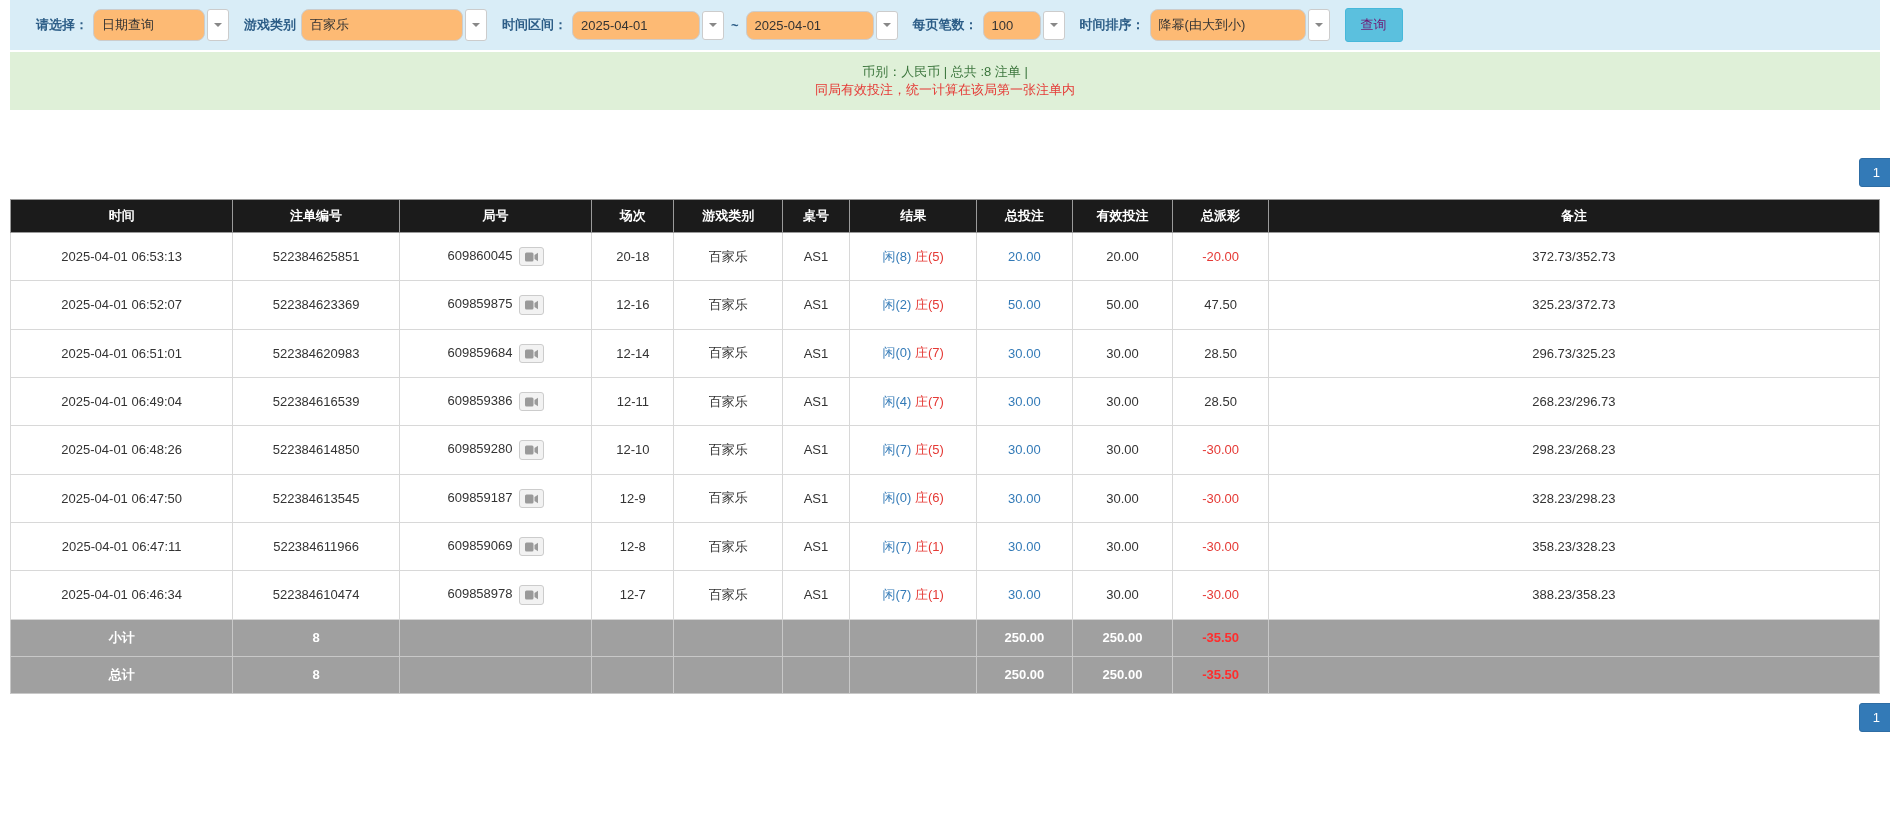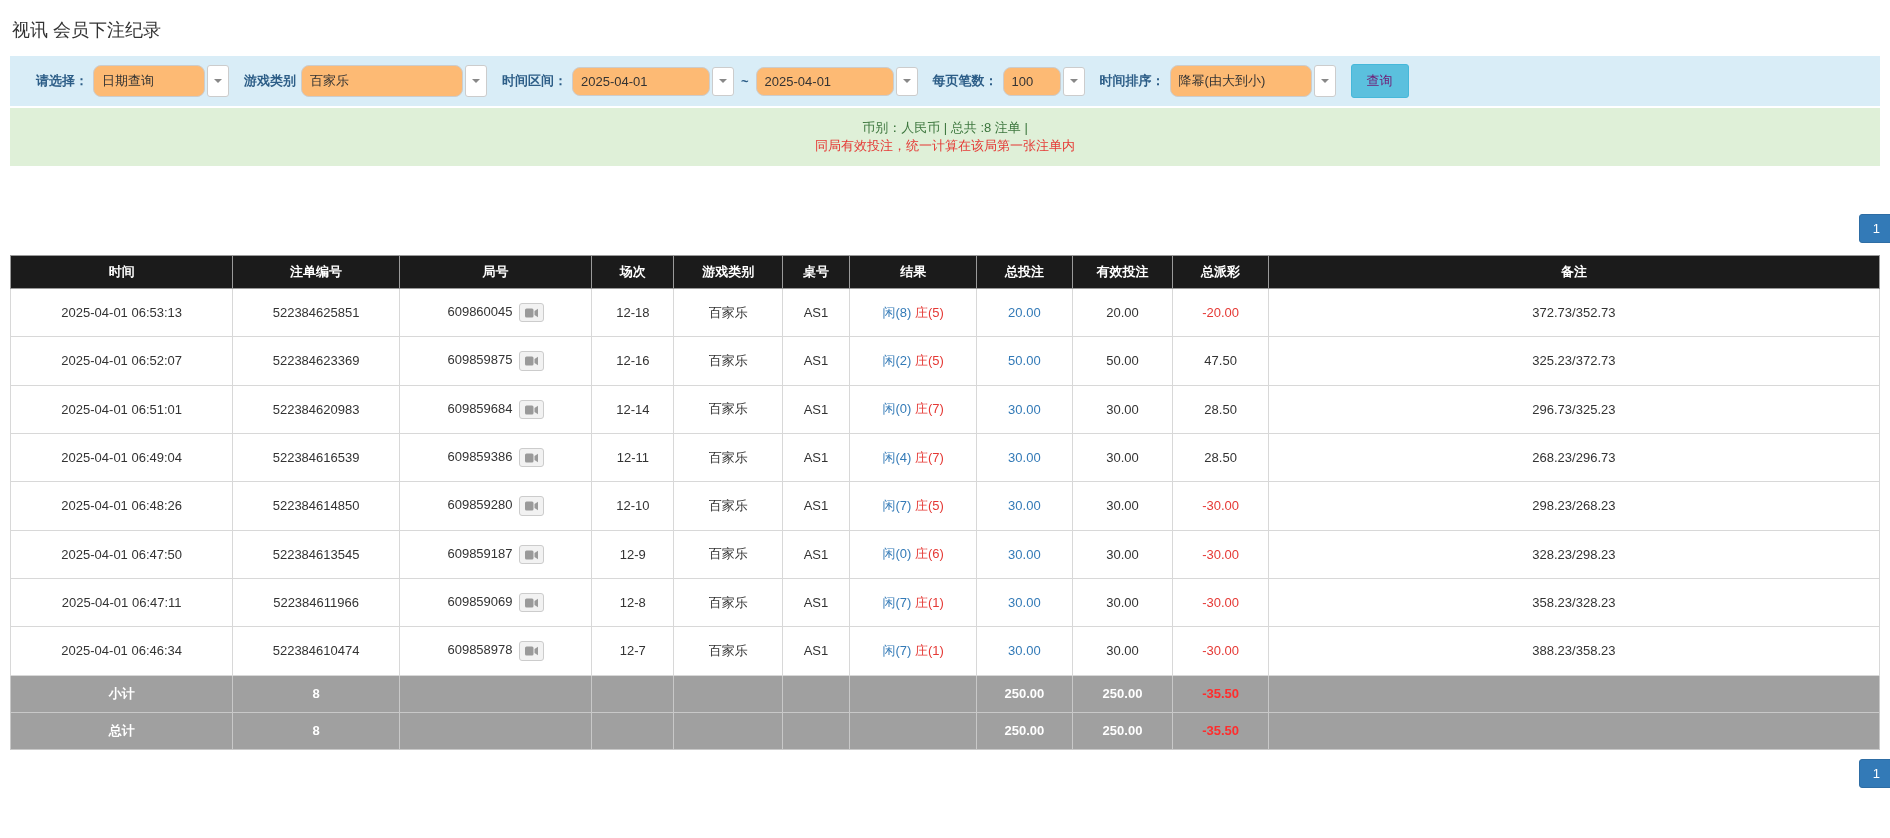--- a/index.html
+++ b/index.html
@@ -59,23 +59,23 @@
     cursor: pointer;
   }
   .caret {
     display: inline-block; width: 0; height: 0;
     border-left: 4px solid transparent;
     border-right: 4px solid transparent;
     border-top: 4px solid #888;
   }
   .c-query  { width: 112px; }
   .c-game   { width: 162px; }
-  .c-date   { width: 138px; }
+  .c-date   { width: 128px; }
   .c-size   { width: 58px; }
-  .c-sort   { width: 142px; }
+  .c-sort   { width: 156px; }
   .tilde { color: #2c5d87; font-weight: bold; margin: 0 2px; }
   .search-btn {
     background: #5bc0de;
     border: 1px solid #46b8da;
     color: #701a75;
     padding: 7px 15px;
     border-radius: 3px;
     font-size: 13px;
     margin-left: 10px;
     cursor: pointer;
@@ -157,21 +157,20 @@
     padding: 9px 12px;
     border: 1px solid #c8c8c8;
   }
   .bet-table tr.foot td.red { color: #ff2d2d; }
 </style>
 </head>
 <body>
 
 <div class="page" data-interactable="false">
 
-  <h1 class="page-title" data-interactable="false">视讯 会员下注纪录</h1>
 
   <div class="filter-bar" data-interactable="false">
     <span class="flabel first" data-interactable="false">请选择：</span>
     <div class="combo" data-interactable="true">
       <span class="combo-value c-query" data-interactable="false">日期查询</span>
       <span class="combo-caret" data-interactable="true">
           <span class="caret" data-interactable="false"></span>
         </span>
     </div>
 
@@ -256,21 +255,21 @@
         </tr>
     </thead>
     <tbody id="table-body">
         <tr data-interactable="false">
           <td data-interactable="false">2025-04-01 06:53:13</td>
           <td data-interactable="false">522384625851</td>
           <td data-interactable="false"><span data-interactable="false">609860045</span><button class="video-btn" data-interactable="true"><svg width="13" height="10" viewBox="0 0 13 10" aria-hidden="true">
                 <rect x="0" y="0.5" width="8.5" height="9" rx="1.5" fill="#9a9a9a"></rect>
                 <path d="M9.5 3 L13 0.8 V9.2 L9.5 7 Z" fill="#9a9a9a"></path>
               </svg></button></td>
-          <td data-interactable="false">12-18</td>
+          <td data-interactable="false">20-18</td>
           <td data-interactable="false">百家乐</td>
           <td data-interactable="false">AS1</td>
           <td data-interactable="false"><span data-interactable="false" class="blue">闲(8)</span> <span data-interactable="false" class="red">庄(5)</span></td>
           <td data-interactable="true" class="blue">20.00</td>
           <td data-interactable="false">20.00</td>
           <td data-interactable="false" class="red">-20.00</td>
           <td data-interactable="false">372.73/352.73</td>
         </tr>
         <tr data-interactable="false">
           <td data-interactable="false">2025-04-01 06:52:07</td>

